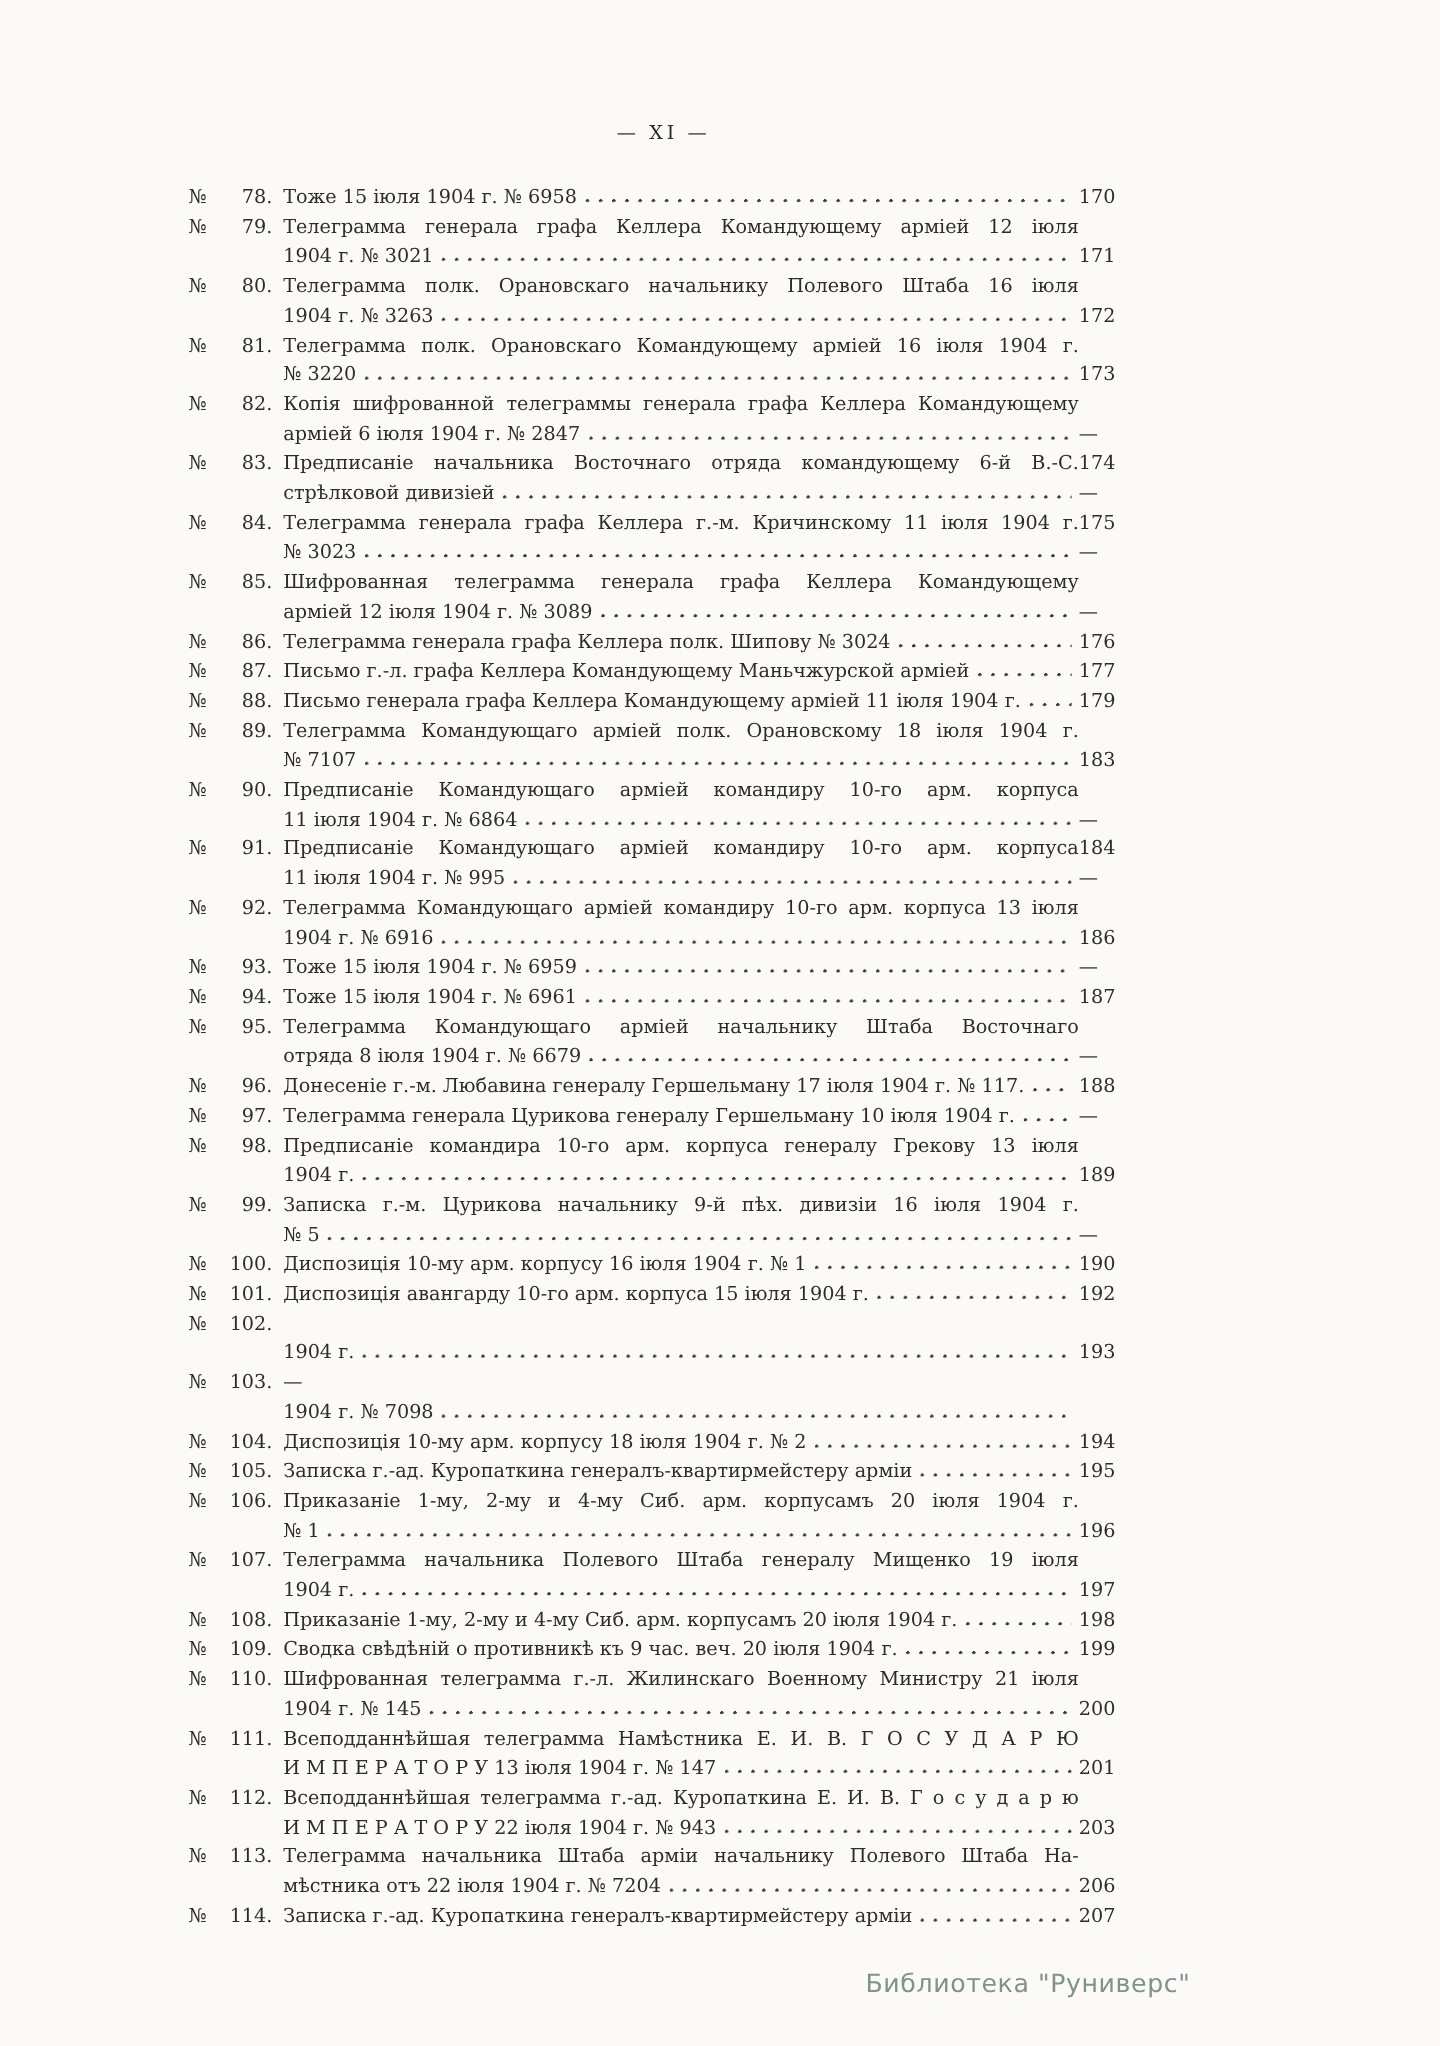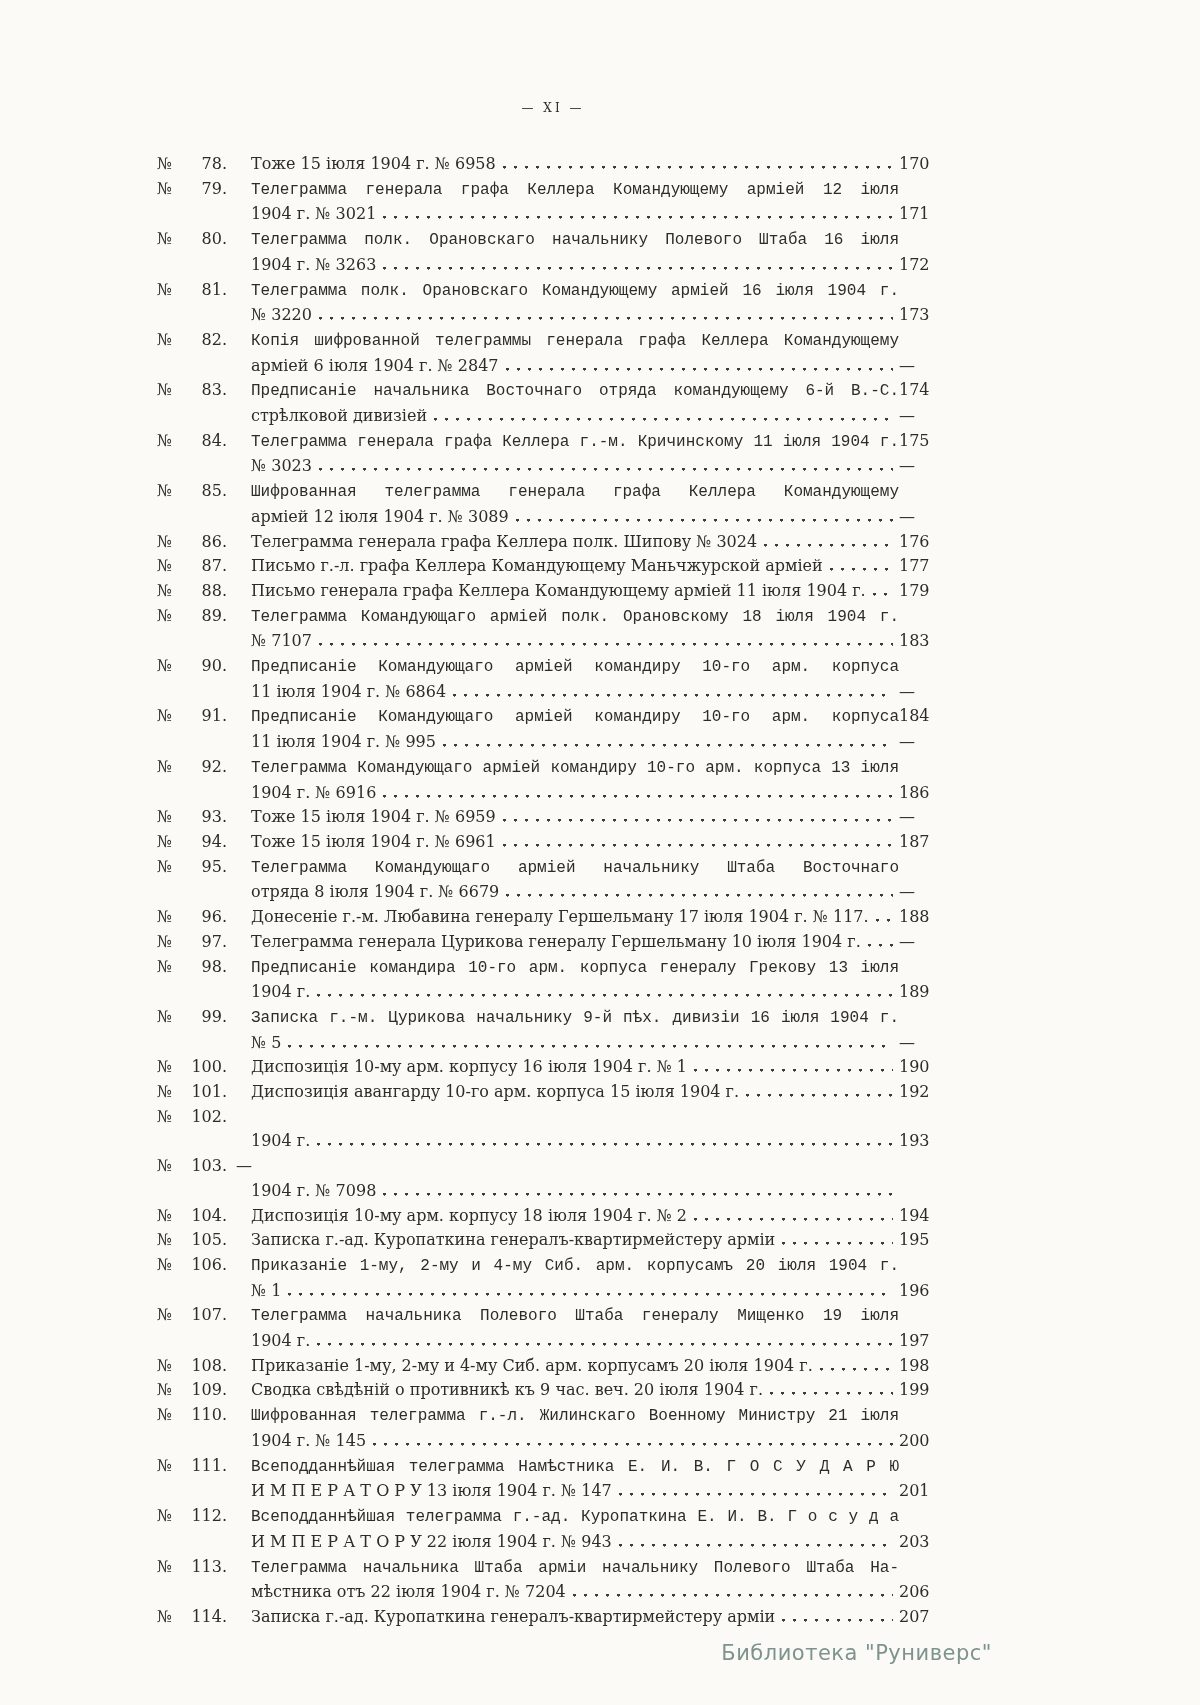--- a/index.html
+++ b/index.html
@@ -13,50 +13,49 @@
     font-family: "DejaVu Serif", "Liberation Serif", serif;
     color: #2e2c29;
     overflow: hidden;
   }
   .page-header {
     position: absolute;
     top: 101px;
     left: 157px;
     width: 792px;
     text-align: center;
-    font-size: 12px;
+    font-size: 16px;
     letter-spacing: 3px;
   }
   .toc {
     position: absolute;
     top: 152px;
     left: 157px;
     width: 792px;
     font-size: 16px;
     line-height: 24.7px;
   }
   .line { display: flex; align-items: baseline; }
   .numcol {
     flex: none;
     width: 70px;
     display: flex;
     justify-content: space-between;
     margin-right: 9px;
     white-space: nowrap;
   }
   .indent { flex: none; width: 79px; }
-  .t { white-space: nowrap; margin-left: 15px; }
+  .t { white-space: nowrap; }
   .t.fill {
     flex: 1 1 auto;
     white-space: normal;
     text-align: justify;
     text-align-last: justify;
     max-height: 25px;
     overflow: hidden;
-    font-family: Liberation Mono, monospace;
   }
   .leader {
     flex: 1 1 auto;
     min-width: 14px;
     height: 4px;
     margin: 0 6px 0 7px;
     background-image: radial-gradient(circle at 1.5px 2.2px, #3d3b38 1.25px, rgba(0,0,0,0) 1.5px);
     background-size: 11px 4px;
     background-repeat: repeat-x;
     background-position: left bottom;

